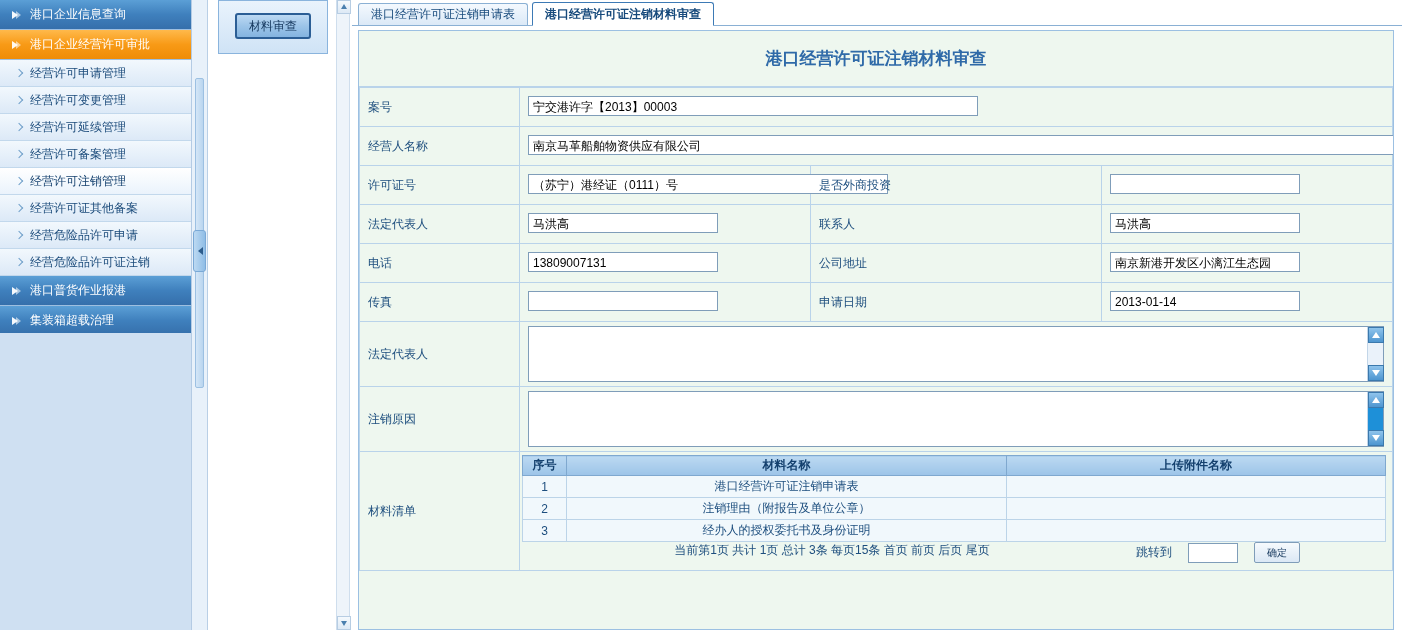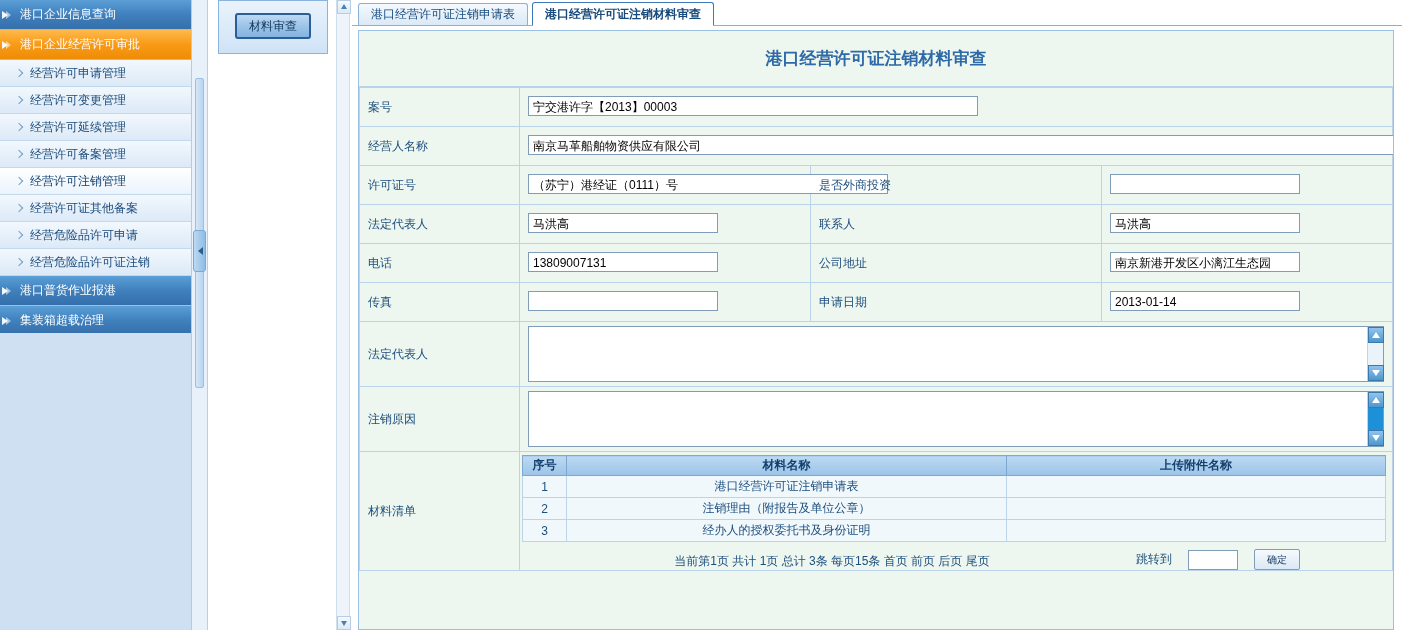--- a/index.html
+++ b/index.html
@@ -23,20 +23,21 @@
     width: 192px;
     flex: 0 0 192px;
     background: #cfe0f2;
     border-right: 1px solid #b4cbe4;
     position: relative;
   }
   .menu-group {
     height: 30px;
     display: flex;
     align-items: center;
+    padding-left: 10px;
     color: #ffffff;
     font-size: 12px;
     background: linear-gradient(to bottom, #5b9fd6 0%, #3f80bd 50%, #356fab 100%);
     border-bottom: 1px solid #9dbfe0;
   }
   .menu-group.active {
     background: linear-gradient(to bottom, #ffb94b 0%, #f89a16 50%, #ef8c06 100%);
   }
   .menu-group .arrow {
     width: 14px; height: 14px;
@@ -324,21 +325,21 @@
     background: #f1f8fc;
     color: #1d4e7e;
     font-size: 12px;
     text-align: center;
   }
   td.seq { width: 44px; }
   td.matname { width: 440px; }
   .pager {
     height: 28px;
     display: flex;
-    align-items: flex-end;
+    align-items: flex-start;
     font-size: 12px;
     color: #1d4e7e;
     background: #eef7ef;
     padding: 0 6px;
   }
   .pager .center { flex: 1 1 auto; text-align: center; }
   .pager .jump { display: flex; align-items: center; gap: 16px; margin-right: 80px; }
   .pager .jump .inp { width: 50px; }
   .btn-ok {
     height: 21px;

